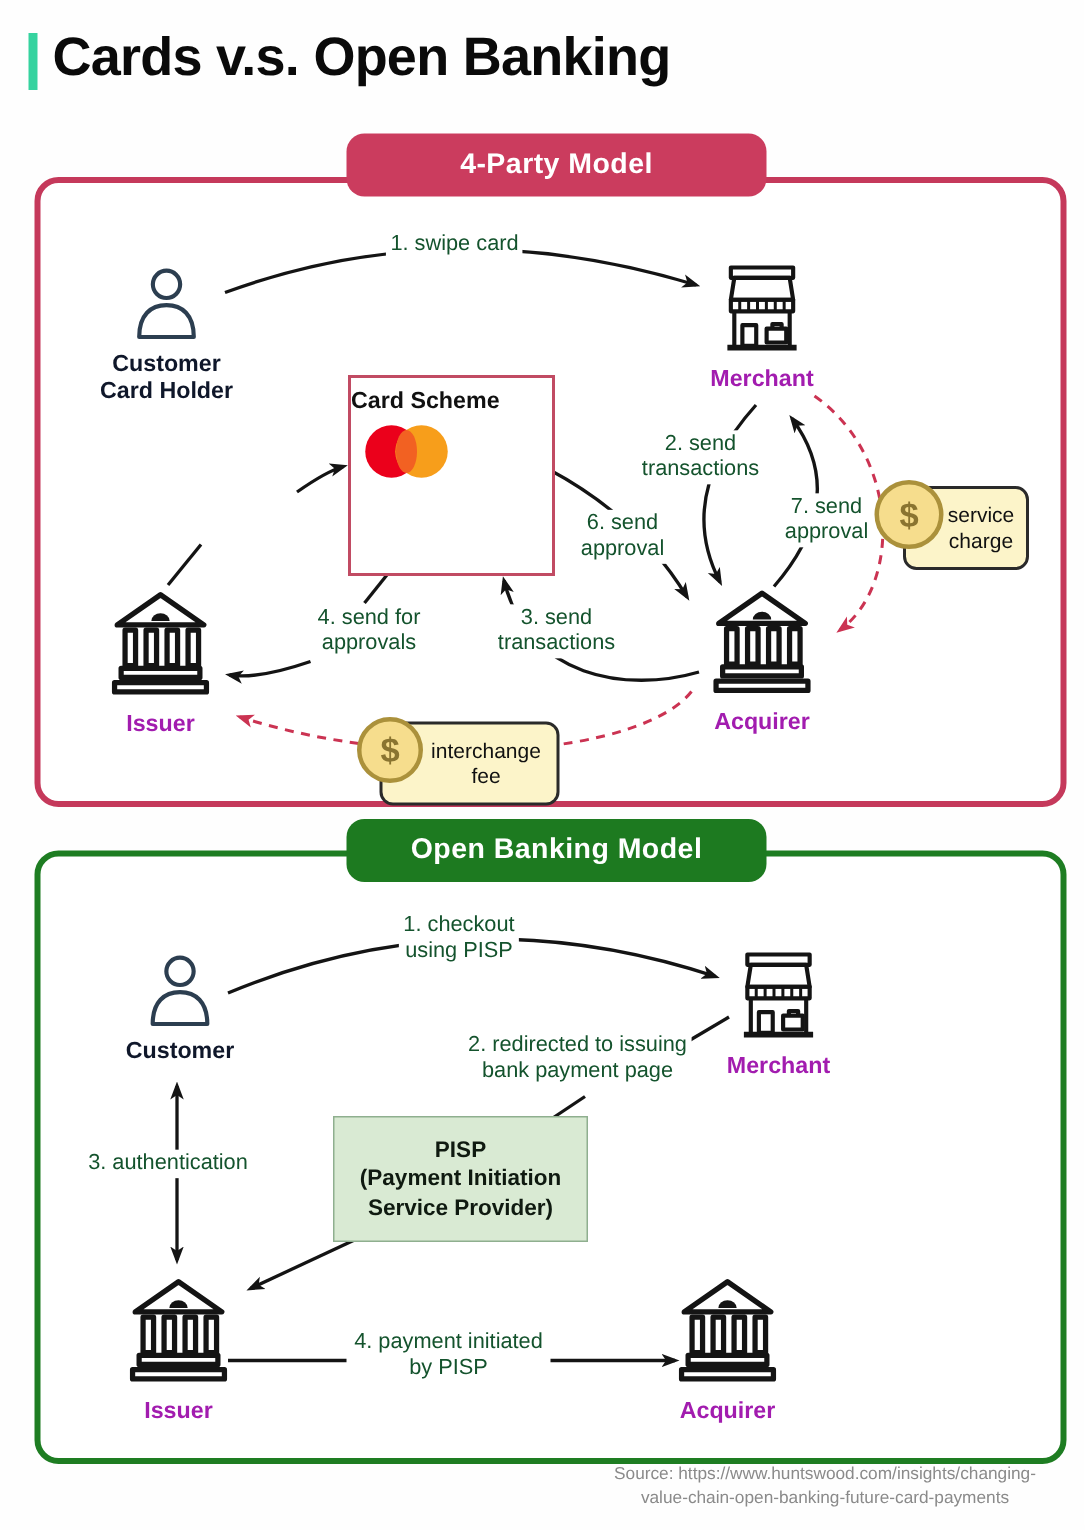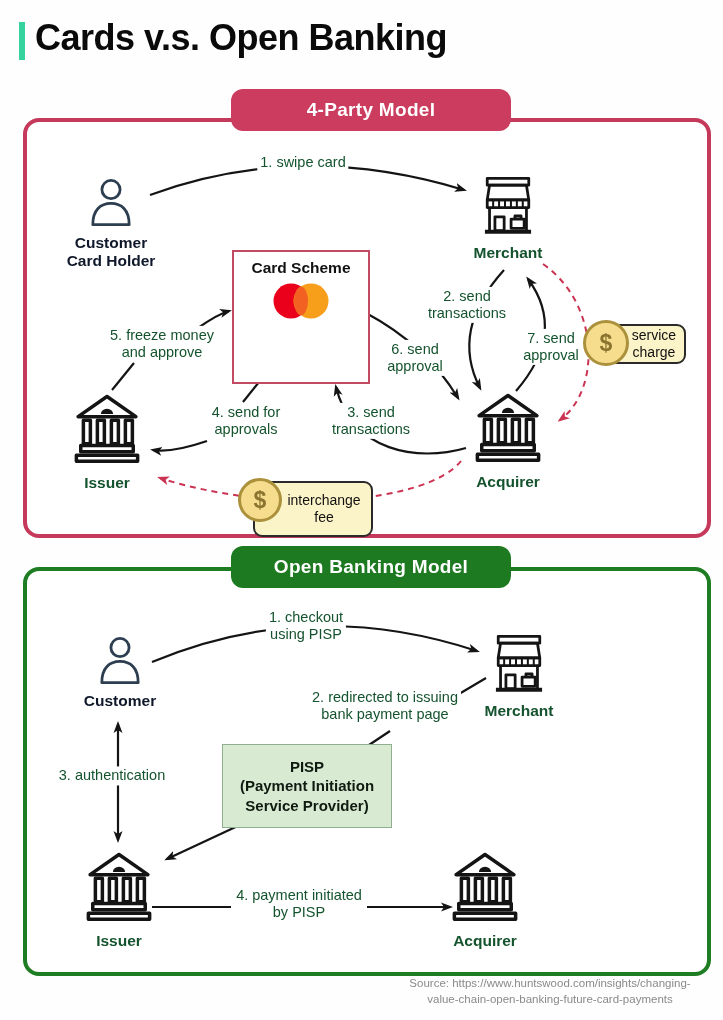--- a/index.html
+++ b/index.html
@@ -23,27 +23,27 @@
   .pill.red   { top:89px;  background:#cb3c5e; }
   .pill.green { top:546px; background:#1d7a20; }
   .overlay { position:absolute; left:0; top:0; z-index:2; pointer-events:none; }
   .flow-label {
     position:absolute; transform:translate(-50%,-50%); background:#ffffff;
     white-space:pre-line; text-align:center; font-size:14.5px; line-height:1.18;
     color:#14532d; z-index:4; padding:1px 3px;
   }
   .entity { position:absolute; width:130px; text-align:center; z-index:3; }
   .entity svg { display:block; margin:0 auto; }
-  .entity-label { white-space:pre-line; font-weight:bold; font-size:15.5px; line-height:1.18; color:#14532d; }
+  .entity-label { white-space:pre-line; font-weight:bold; font-size:15.5px; line-height:1.18; color:#a21caf; }
   .entity-label.person-l { color:#0f172a; margin-top:4px; }
   .entity-label.bank-l { margin-top:9px; }
   .entity-label.store-l { margin-top:8px; }
   .scheme-box {
     position:absolute; left:232px; top:250px; width:134px; height:130px; background:#fff;
-    border:2px solid #c14b63; z-index:3; text-align:center;
+    border:2px solid #c14b63; z-index:3; text-align:left;
   }
   .scheme-title { font-weight:bold; font-size:15.5px; margin-top:7px; color:#111; }
   .visa-logo { font-size:27px; font-weight:bold; font-style:italic; color:#1d35b4; letter-spacing:-1px; margin-top:5px; }
   .mc-logo { margin-top:1px; }
   .badge-rect {
     position:absolute; background:#fcf4c9; border:2px solid #2a2a2a; border-radius:9px;
     display:flex; align-items:center; justify-content:center; white-space:pre-line; text-align:center;
     font-size:14px; line-height:1.25; color:#111; z-index:4; box-sizing:border-box;
   }
   .coin {
@@ -187,28 +187,26 @@
     </div>
   </div>
 
   <div class="flow-label" style="left:303px; top:163px;">1. swipe card</div>
   <div class="flow-label" style="left:467px; top:305px;">2. send
 transactions</div>
   <div class="flow-label" style="left:551px; top:347px;">7. send
 approval</div>
   <div class="flow-label" style="left:415px; top:358px;">6. send
 approval</div>
-  <div class="flow-label" style="left:162px; top:344px;">5. freeze money
-and approve</div>
   <div class="flow-label" style="left:246px; top:421px;">4. send for
 approvals</div>
   <div class="flow-label" style="left:371px; top:421px;">3. send
 transactions</div>
 
-  <div class="badge-rect" style="left:602px; top:324px; width:84px; height:40px; padding-left:20px;">service
+  <div class="badge-rect" style="left:602px; top:324px; width:84px; height:56px; padding-left:20px;">service
 charge</div>
   <div class="coin" style="left:583px; top:320px; width:46px; height:46px;">$</div>
 
   <div class="badge-rect" style="left:253px; top:481px; width:120px; height:56px; padding-left:22px;">interchange
 fee</div>
   <div class="coin" style="left:238px; top:478px; width:44px; height:44px;">$</div>
 
   <div class="entity" style="left:55px; top:634px;">
     <svg width="52" height="54">
         <use href="#person"></use>

